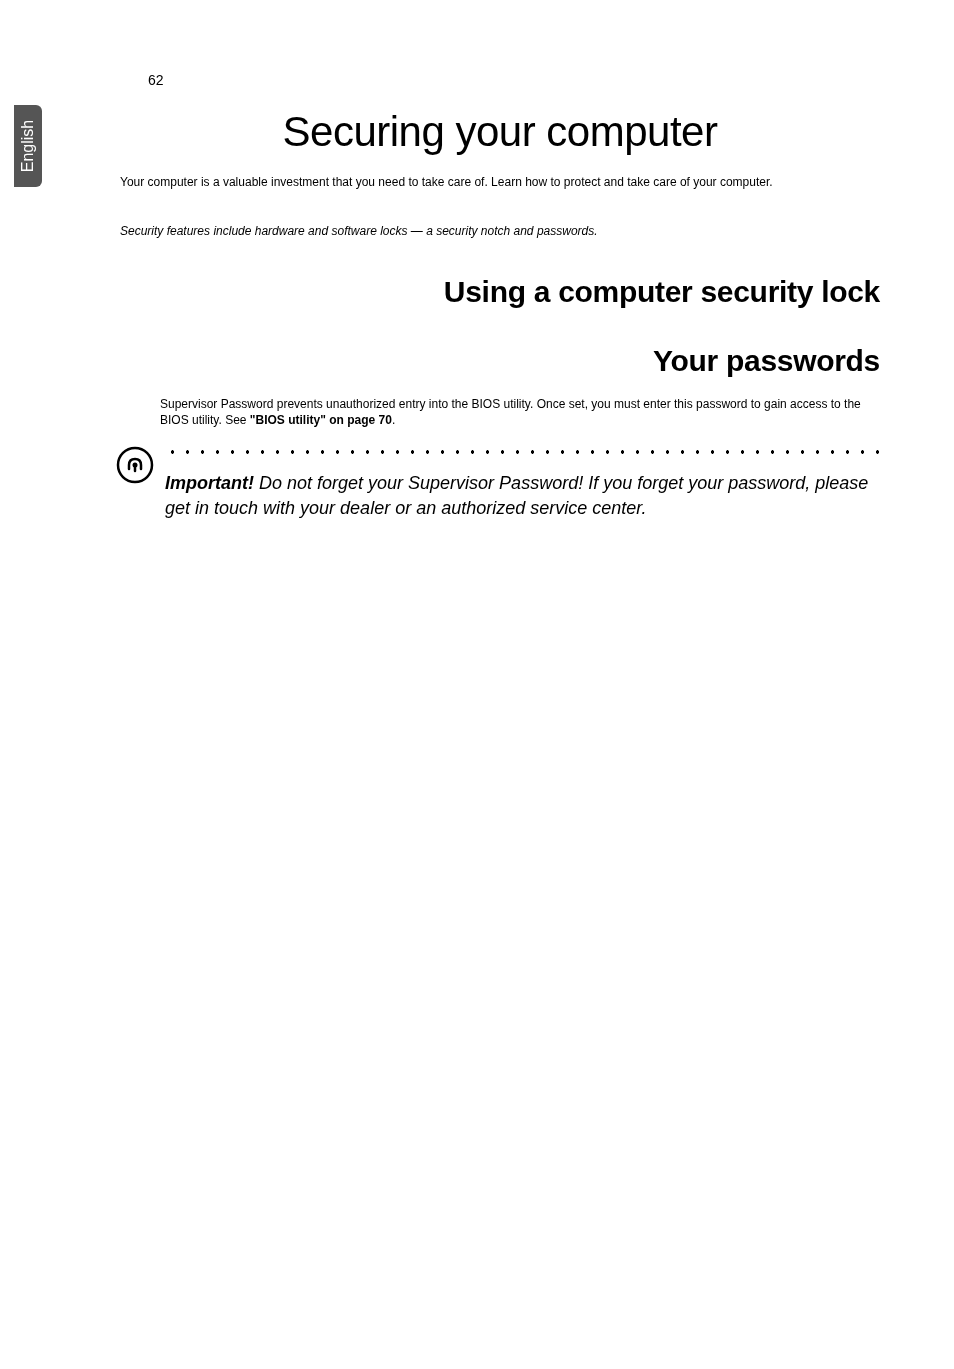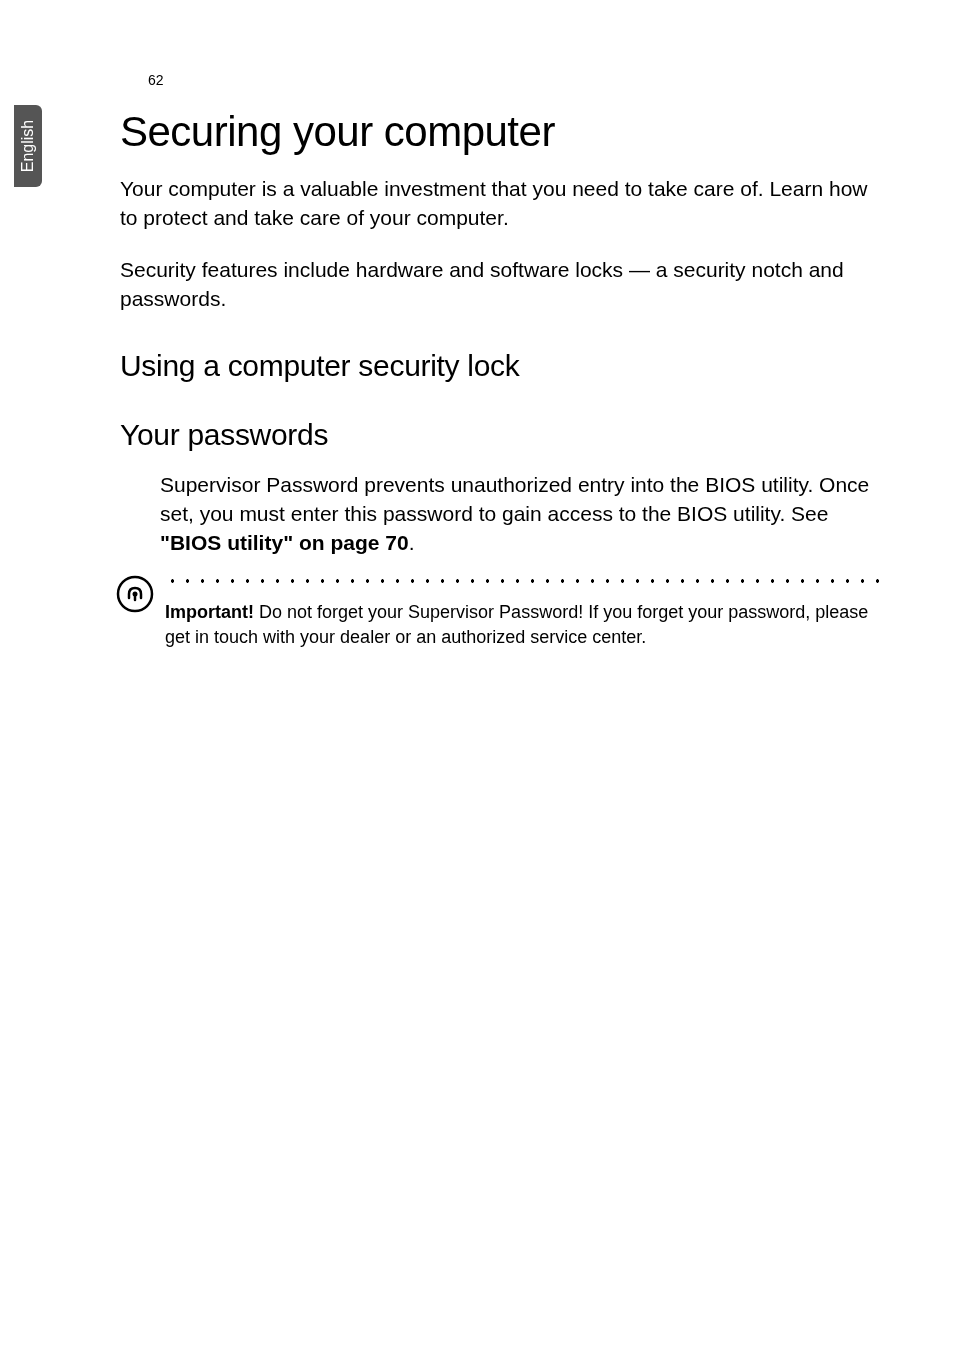--- a/index.html
+++ b/index.html
@@ -46,49 +46,53 @@
       position: absolute;
       top: 108px;
       left: 120px;
       width: 760px;
     }
     h1 {
       font-size: 42px;
       font-weight: 400;
       margin-bottom: 18px;
       letter-spacing: -0.5px;
+      text-align: center;
     }
     h2 {
       font-size: 30px;
-      font-weight: 400;
+      font-weight: 700;
       margin-top: 35px;
       margin-bottom: 18px;
       letter-spacing: -0.3px;
+      text-align: right;
     }
     p {
-      font-size: 21px;
+      font-size: 12px;
       line-height: 1.4;
       margin-bottom: 14px;
     }
     .spaced-para {
-      margin-top: 22px;
+      margin-top: 32px;
+      font-style: italic;
     }
     .list-block {
       margin-left: 40px;
       margin-top: 12px;
     }
     .list-block p {
       margin-bottom: 14px;
     }
     .bold {
       font-weight: 700;
     }
     .note-section {
       position: relative;
       margin-top: 20px;
+      font-style: italic;
     }
     .note-icon {
       position: absolute;
       left: -5px;
       top: -4px;
       width: 40px;
       height: 40px;
     }
     .note-icon svg {
       width: 40px;

